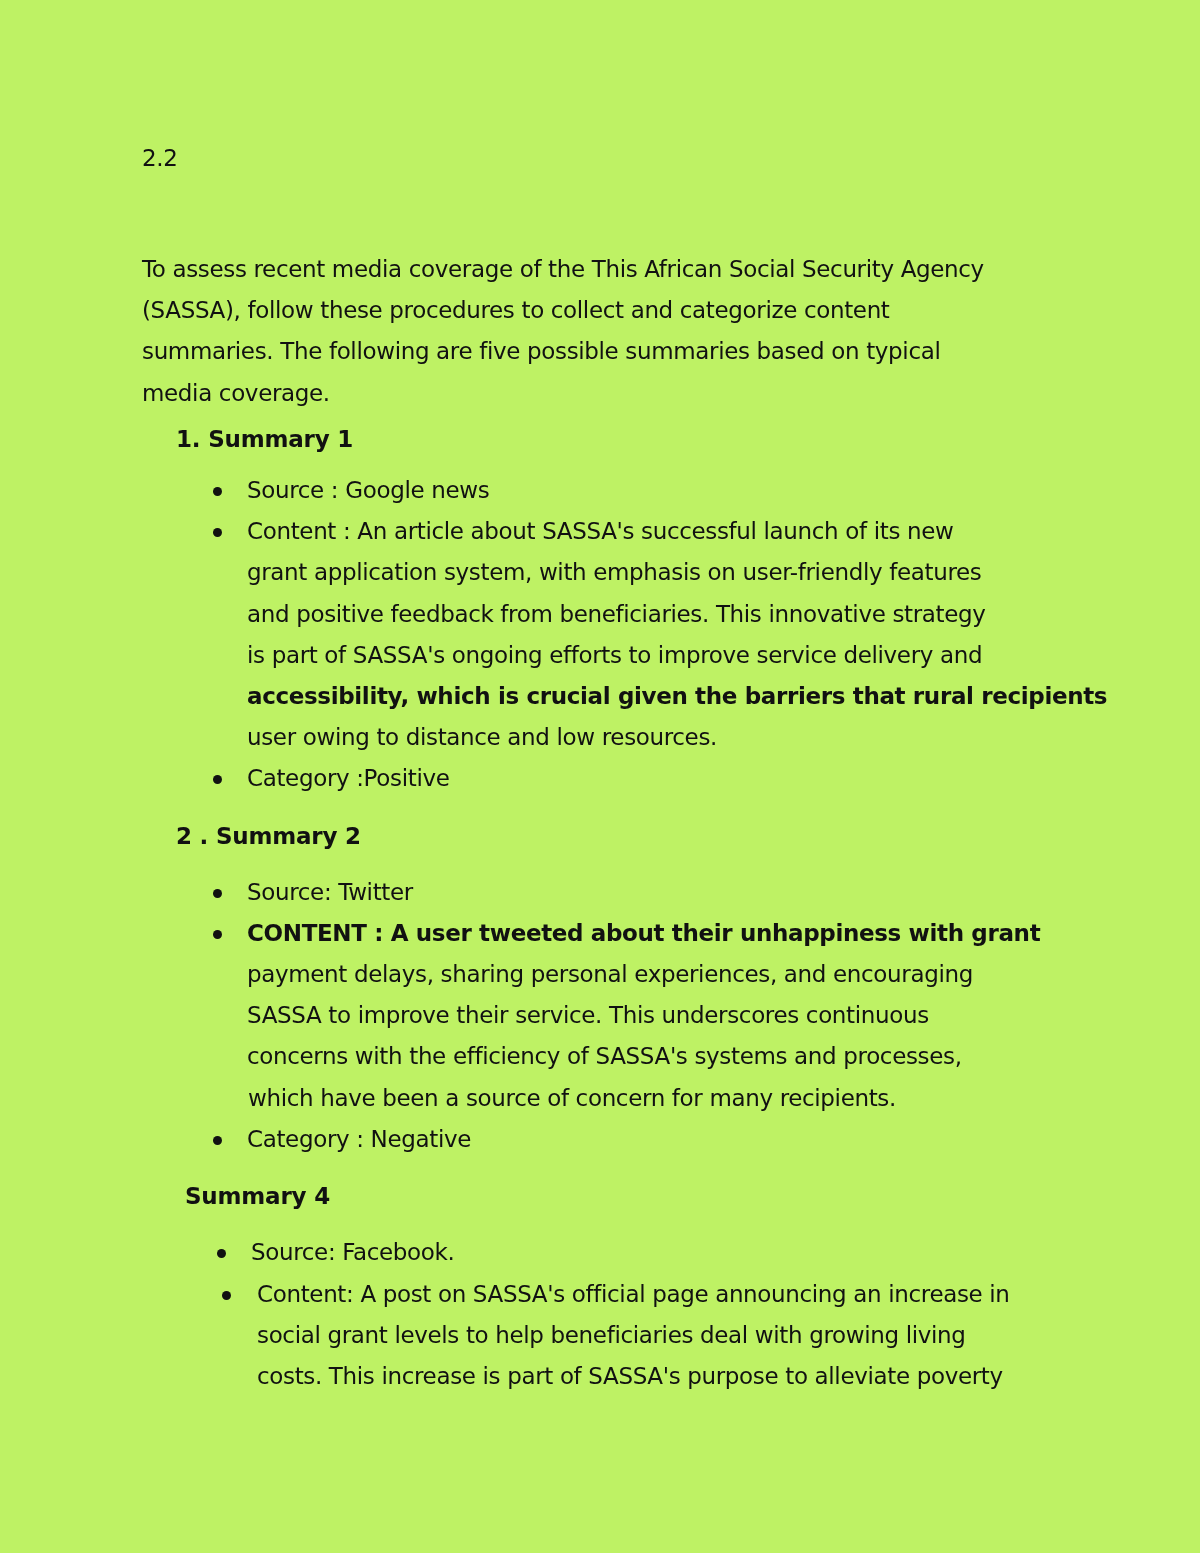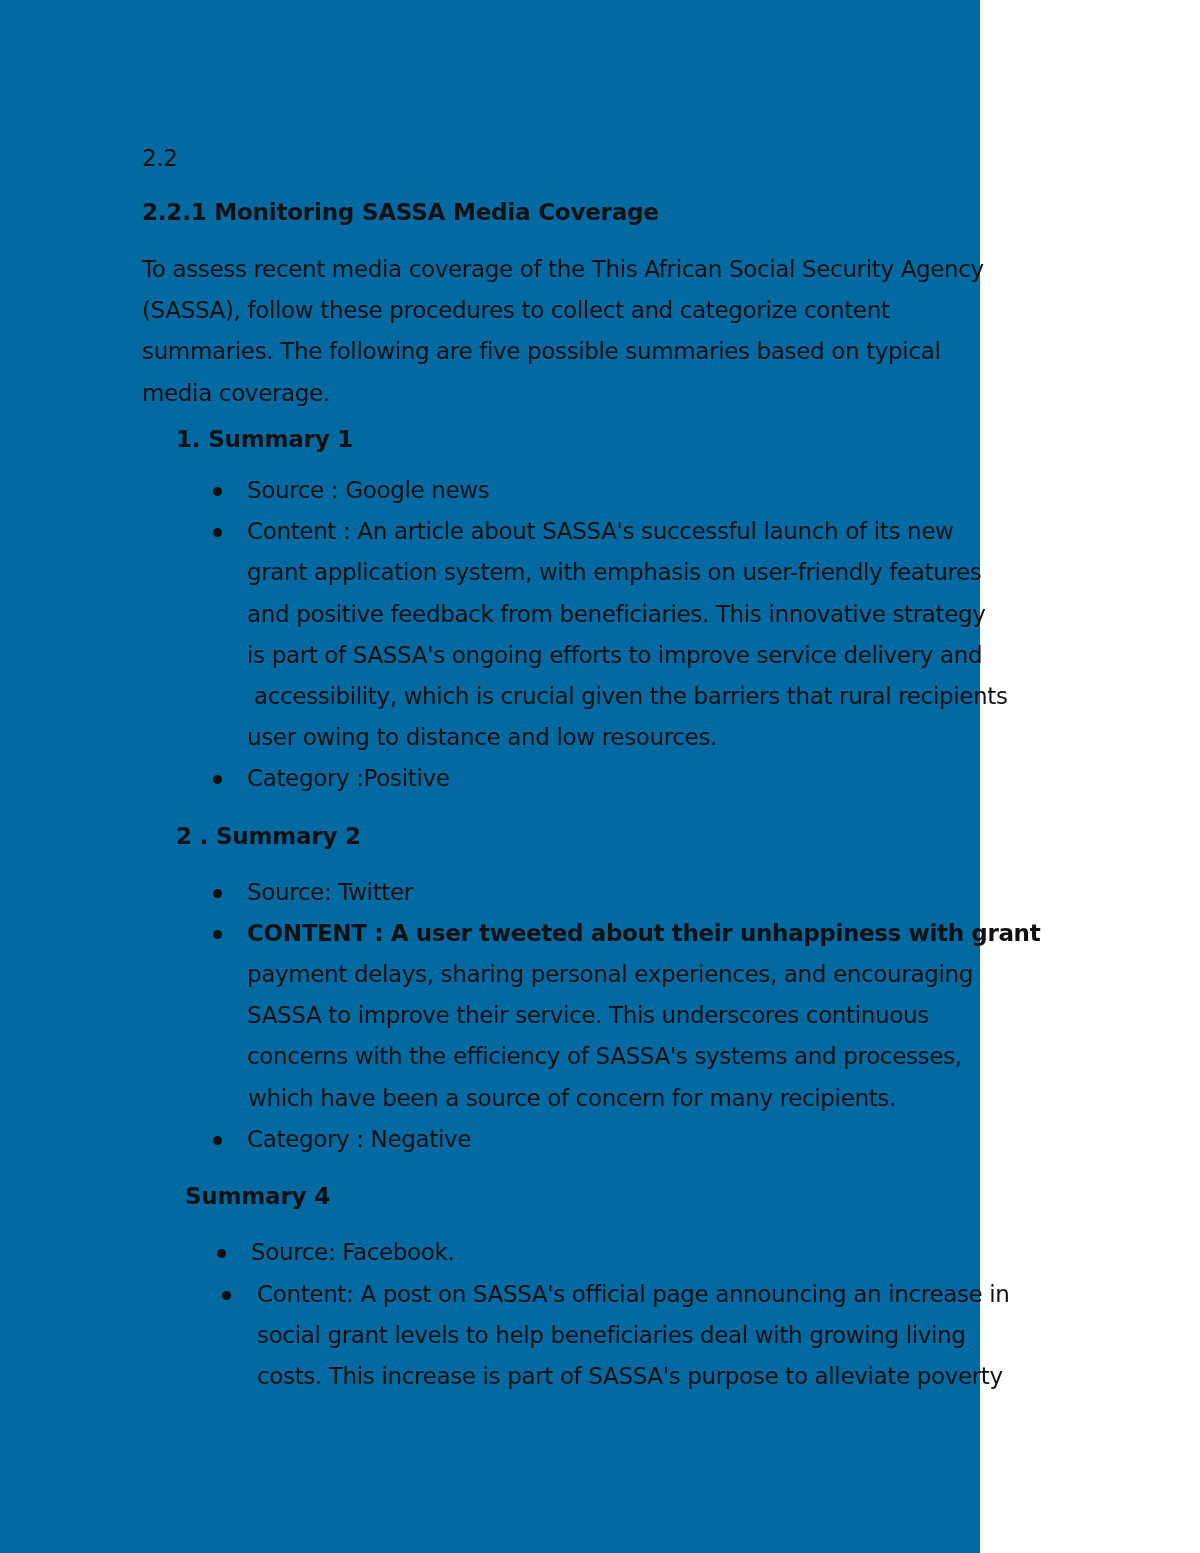--- a/index.html
+++ b/index.html
@@ -1,51 +1,50 @@
 <!DOCTYPE html>
 <html><head>
   <meta charset="utf-8">
   <style>
     html, body { margin: 0; padding: 0; background: #ffffff; }
     body {
       width: 1200px; height: 1553px; position: relative; overflow: hidden;
       font-family: "DejaVu Sans", sans-serif; color: #111111;
     }
-    .page { position: absolute; left: 0; top: 0; width: 980px; height: 1553px; background: #0369a1; text-align: center; }
+    .page { position: absolute; left: 0; top: 0; width: 1200px; height: 1553px; background: #bef264; text-align: center; }
     .t { position: absolute; font-size: 23px; white-space: nowrap; line-height: 1; letter-spacing: -0.35px; }
     .b { font-weight: bold; letter-spacing: -0.2px; }
     .bullet {
       position: absolute; width: 9px; height: 9px; border-radius: 50%; background: #111;
     }
   </style>
 </head>
 <body>
 
 <div class="page">
 
   <div class="t" style="left:142px;top:147px;">2.2</div>
-  <div class="t b" style="left:142px;top:201px;">2.2.1 Monitoring SASSA Media Coverage</div>
 
   <div>
     <div class="t" style="left:142px;top:258px;">To assess recent media coverage of the This African Social Security Agency</div>
     <div class="t" style="left:142px;top:299px;">(SASSA), follow these procedures to collect and categorize content</div>
     <div class="t" style="left:142px;top:340px;">summaries.  The following are five possible summaries based on typical</div>
     <div class="t" style="left:142px;top:382px;">media coverage.</div>
   </div>
 
   <div>
     <div class="t b" style="left:176px;top:428px;">1. Summary 1</div>
     <span class="bullet" style="left:213px;top:487px;"></span>
     <div class="t" style="left:247px;top:479px;">Source : Google news</div>
     <span class="bullet" style="left:213px;top:528px;"></span>
     <div class="t" style="left:247px;top:520px;">Content : An article about SASSA's successful launch of its new</div>
     <div class="t" style="left:247px;top:561px;">grant application system, with emphasis on user-friendly features</div>
     <div class="t" style="left:247px;top:603px;">and positive feedback from beneficiaries.  This innovative strategy</div>
     <div class="t" style="left:247px;top:644px;">is part of SASSA's ongoing efforts to improve service delivery and</div>
-    <div class="t" style="left:254px;top:685px;">accessibility, which is crucial given the barriers that rural recipients</div>
+    <div class="t" style="left:247px;top:685px;font-weight:bold;">accessibility, which is crucial given the barriers that rural recipients</div>
     <div class="t" style="left:247px;top:726px;">user owing to distance and low resources.</div>
     <span class="bullet" style="left:213px;top:775px;"></span>
     <div class="t" style="left:247px;top:767px;">Category :Positive</div>
   </div>
 
   <div>
     <div class="t b" style="left:176px;top:825px;">2 . Summary 2</div>
     <span class="bullet" style="left:213px;top:889px;"></span>
     <div class="t" style="left:247px;top:881px;">Source: Twitter</div>
     <span class="bullet" style="left:213px;top:930px;"></span>

